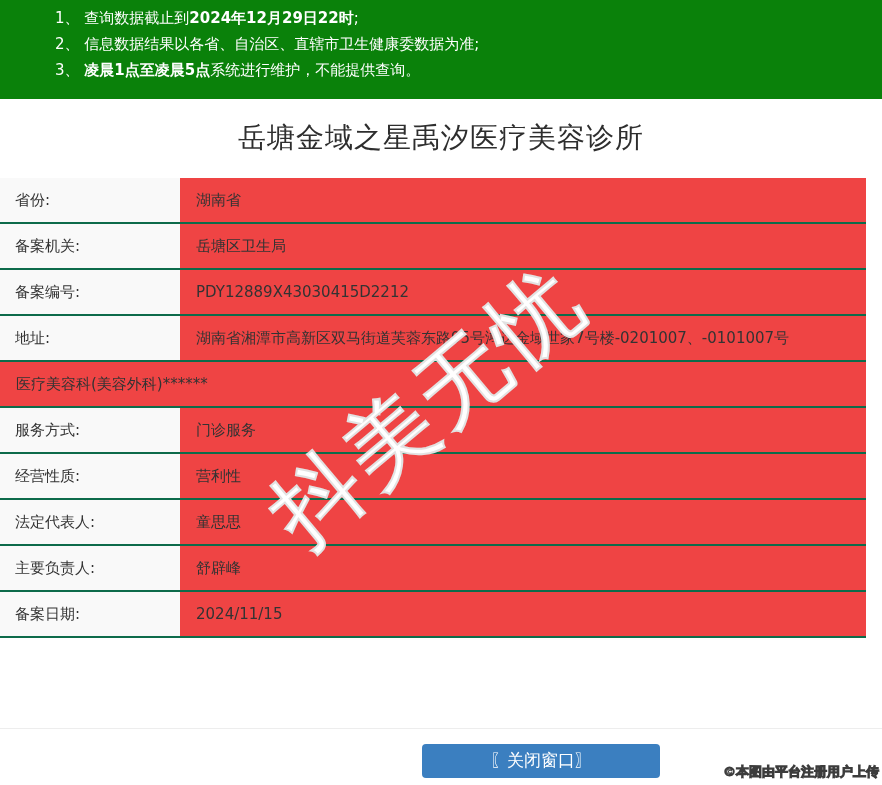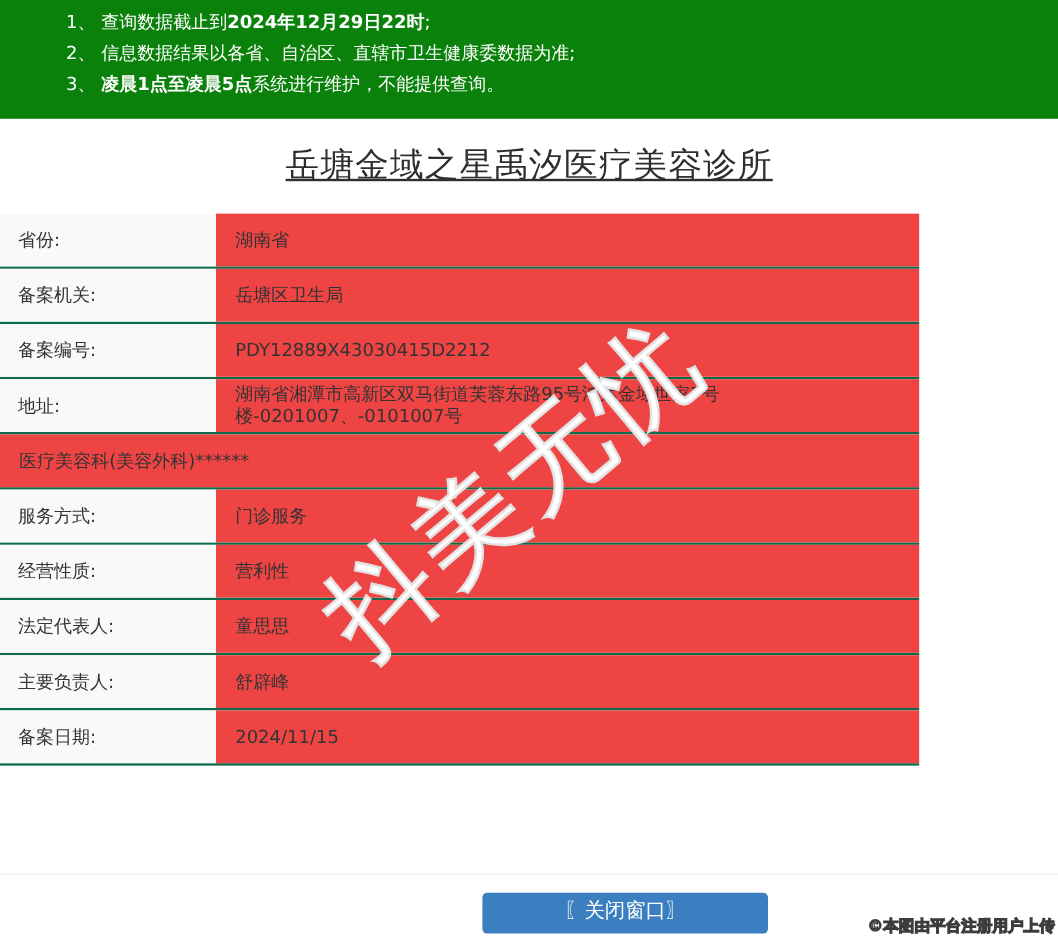--- a/index.html
+++ b/index.html
@@ -16,25 +16,24 @@
     padding:5px 10px 0 55px; font-size:15px;
   }
   .notice-line { line-height:26px; white-space:nowrap; }
   .notice-line .bold { font-weight:bold; }
 
   
   .page-title {
     position:absolute; top:119px; left:0; width:882px;
     text-align:center; font-size:28px; color:#2e2e2e; font-weight:400;
     letter-spacing:1px;
-    text-decoration:underline;
   }
 
   
-  .info-table { position:absolute; top:178px; left:0; width:766px; }
+  .info-table { position:absolute; top:178px; left:0; width:866px; }
   .row {
     display:flex; height:44px; border-bottom:2px solid #0d6b4a;
     align-items:stretch; font-size:15px; color:#333333;
   }
   .row-label {
     width:180px; background:#f9f9f9; display:flex; align-items:center;
     padding-left:15px; box-sizing:border-box; flex:none;
   }
   .row-value {
     flex:1; display:flex; align-items:center; padding-left:16px;
@@ -50,24 +49,24 @@
     text-shadow:0 0 1px #e6e6e6;
     pointer-events:none; z-index:5;
   }
 
   
   .footer-divider {
     position:absolute; top:728px; left:0; width:882px; height:0;
     border-top:1px solid #ededed;
   }
   .close-button {
-    position:absolute; left:402px; top:744px; width:238px; height:34px;
+    position:absolute; left:422px; top:744px; width:238px; height:34px;
     background:#3b7fc0; border:none; border-radius:4px;
     color:#ffffff; font-size:17px; line-height:34px; text-align:center;
-    cursor:pointer; font-family:Liberation Mono, monospace; padding:0;
+    cursor:pointer; font-family:Liberation Serif, serif; padding:0;
   }
   .attribution {
     position:absolute; right:3px; top:763px; font-size:13px; font-weight:bold;
     color:#ffffff; -webkit-text-stroke:1px #3c3c3c; white-space:nowrap;
   }
 </style>
 </head>
 <body>
 
 <div class="notice-bar">

